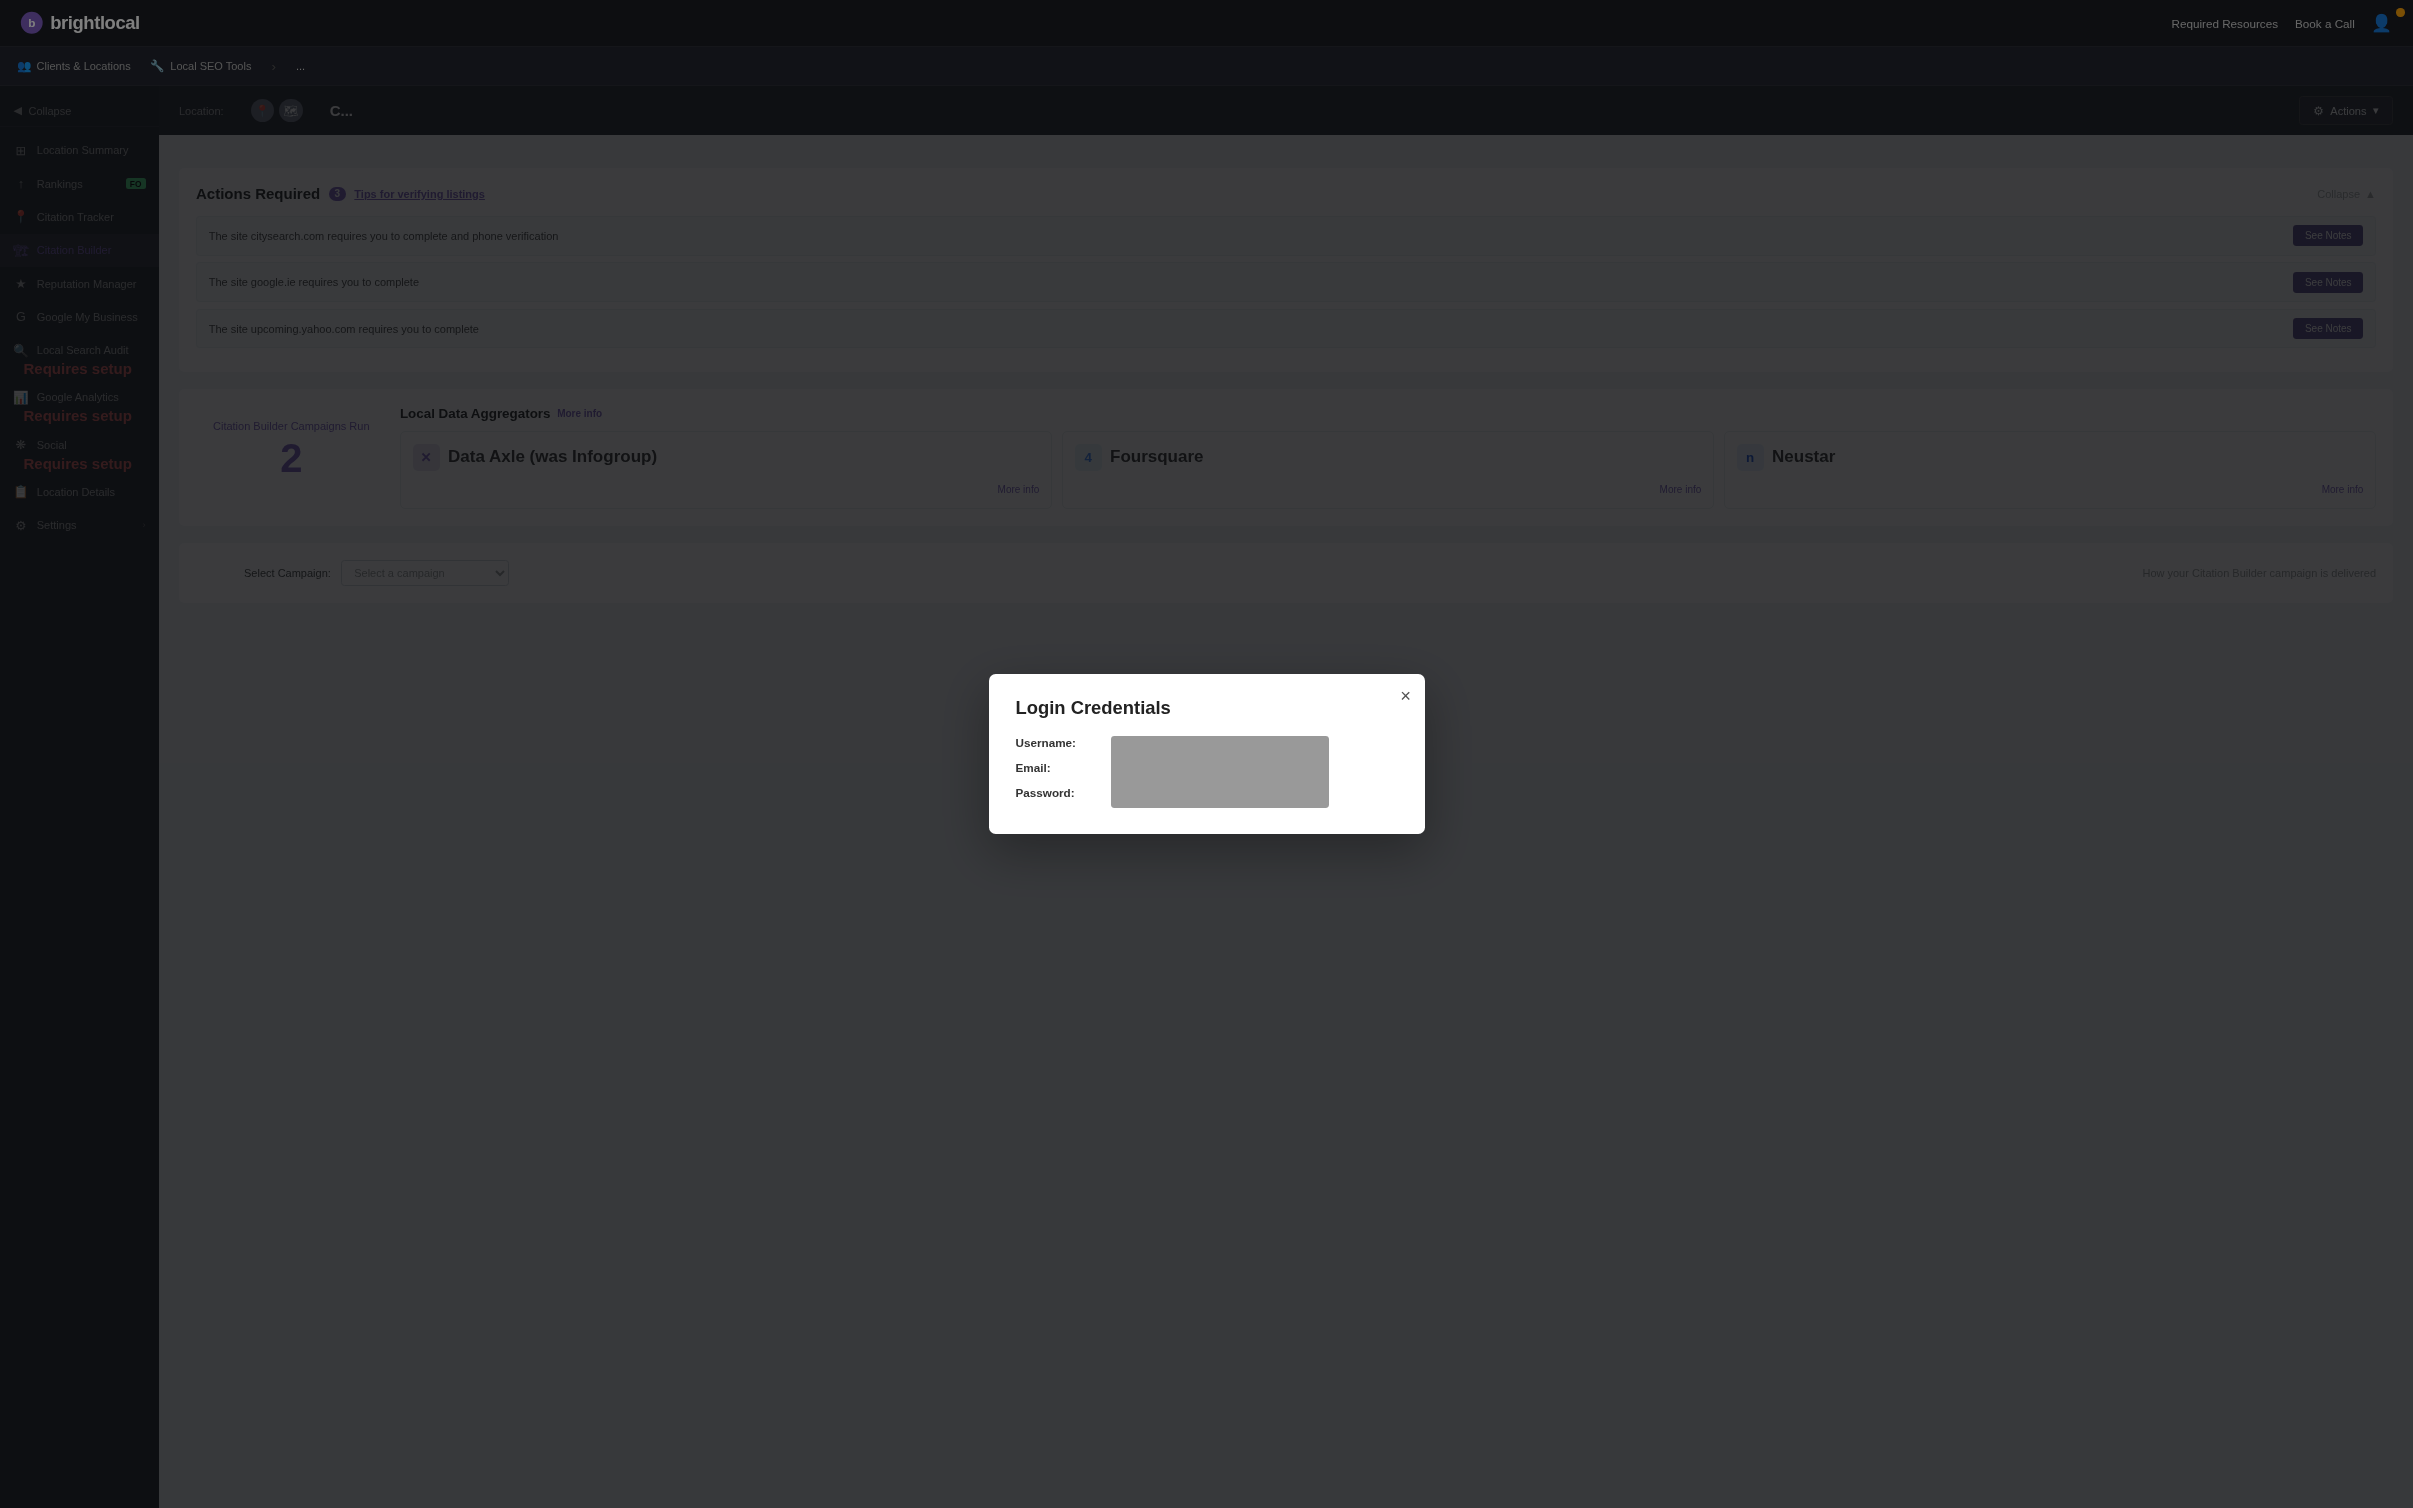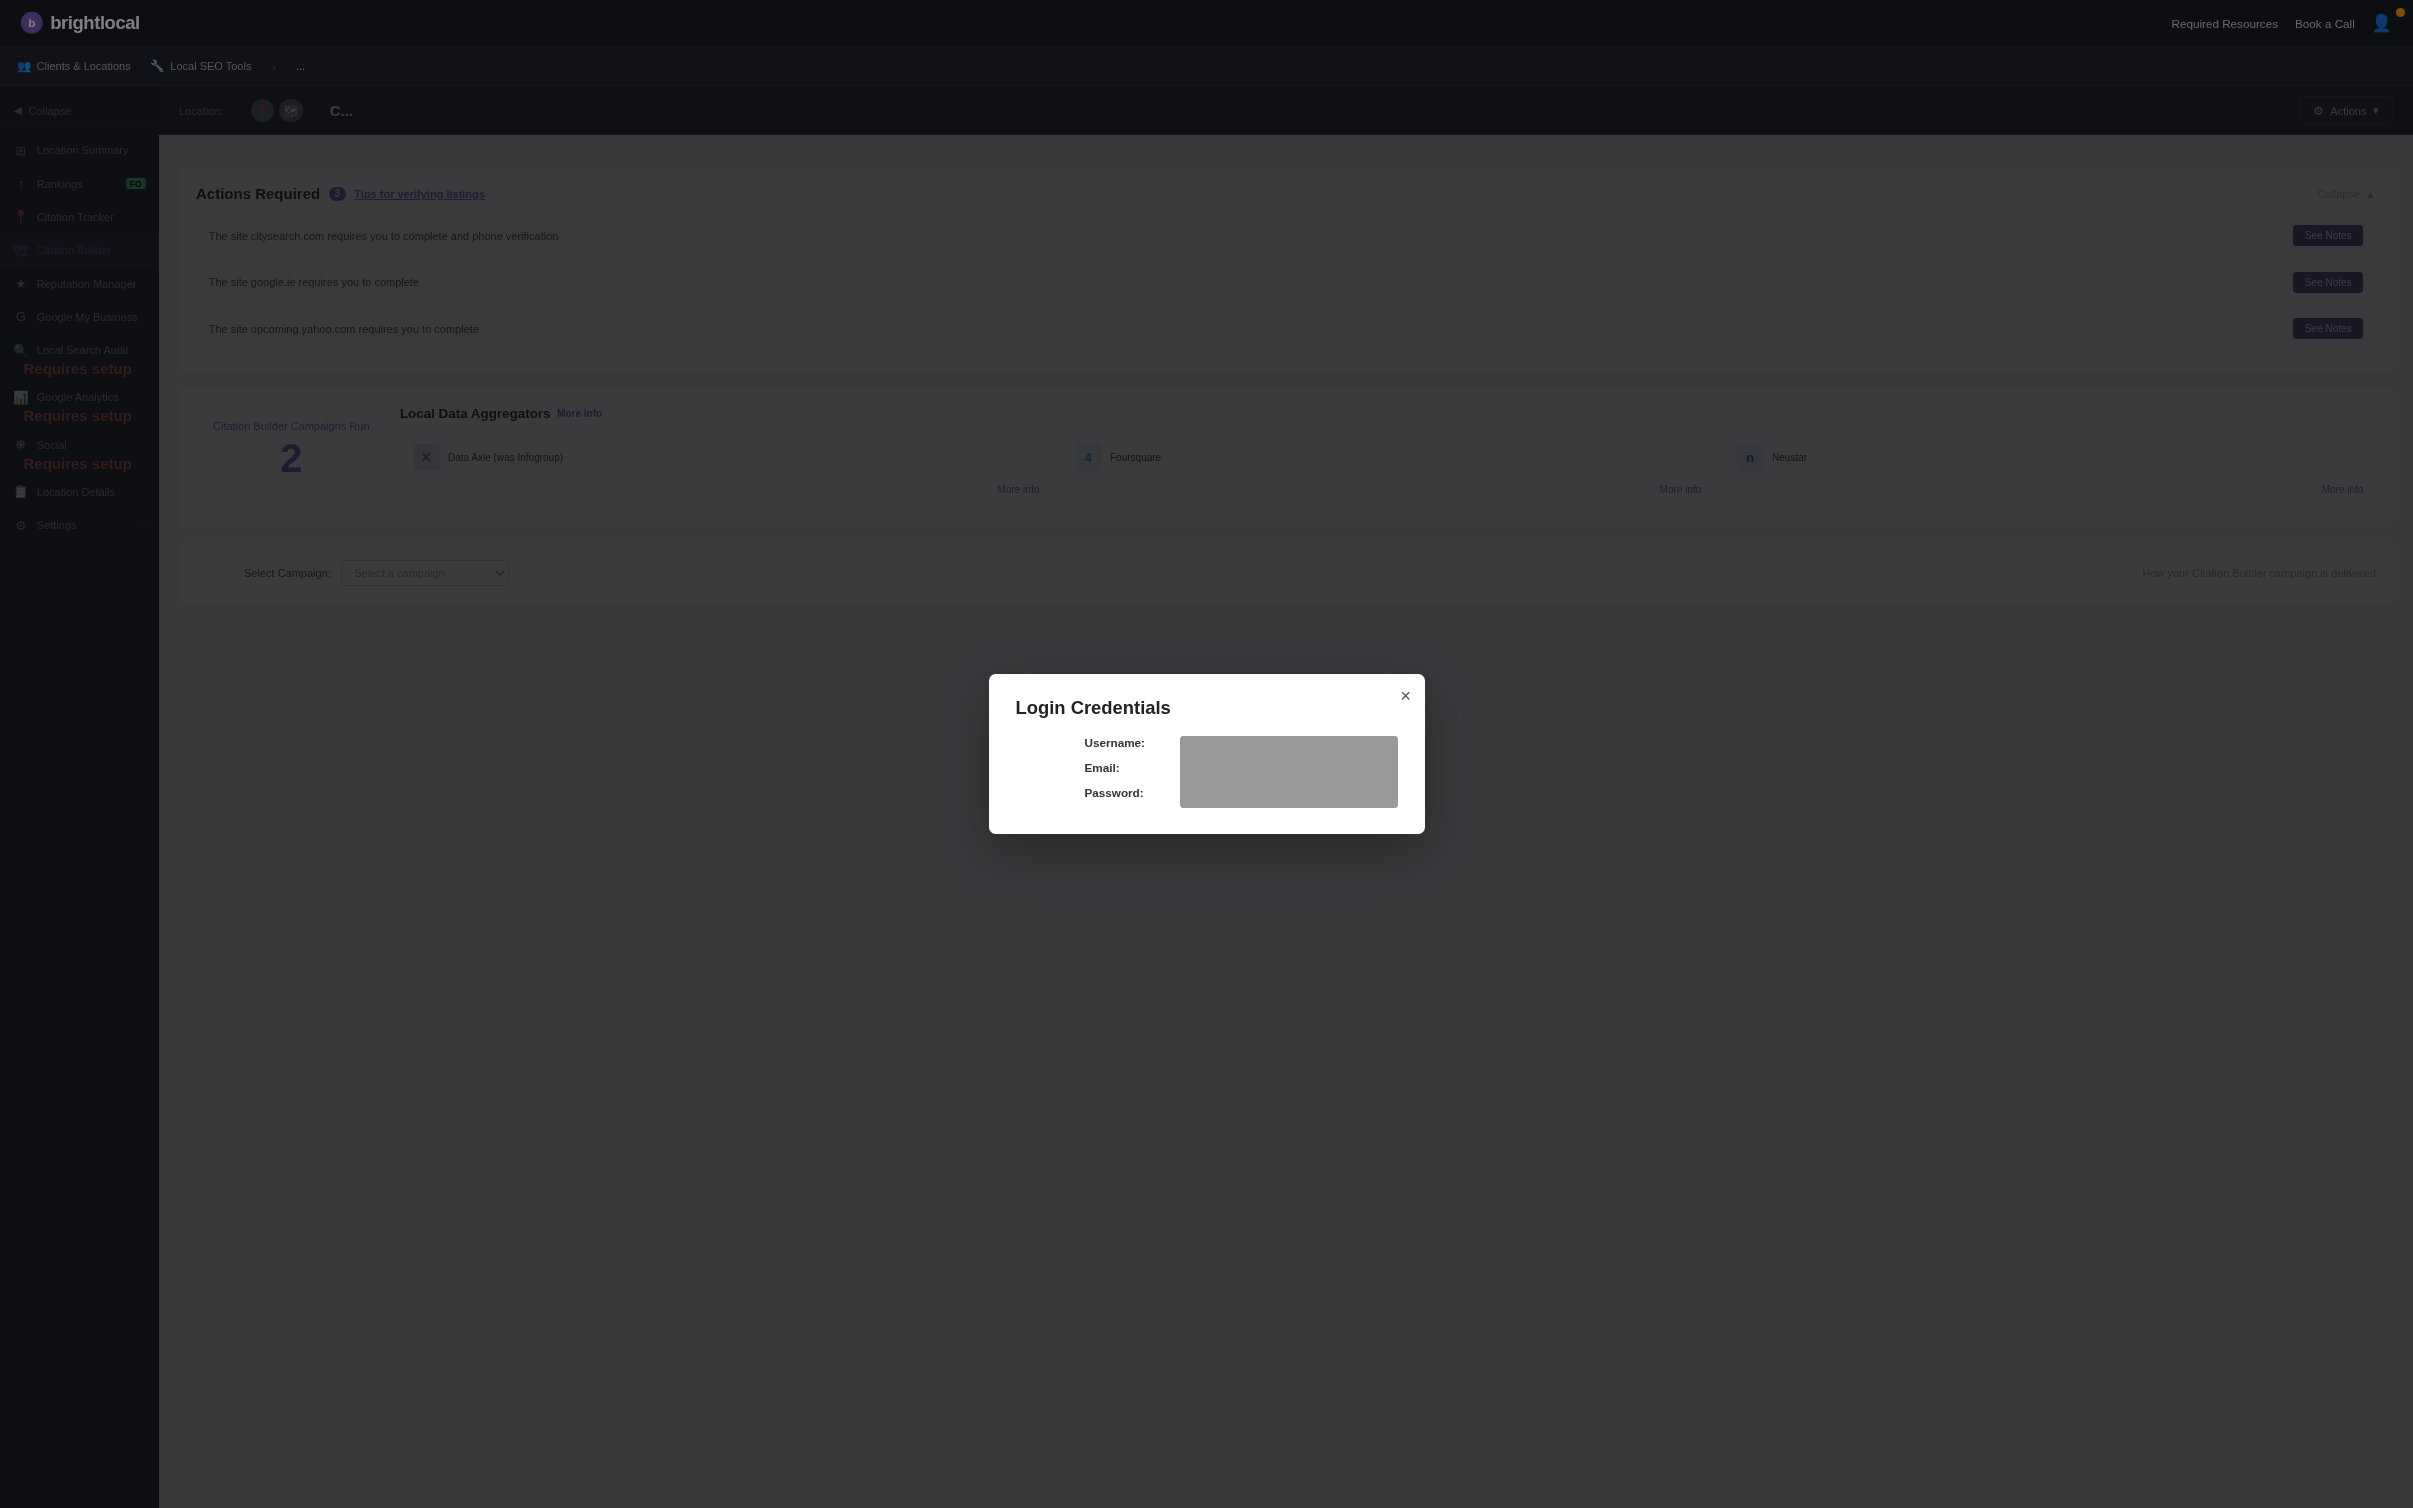--- a/index.html
+++ b/index.html
@@ -126,21 +126,21 @@
     .aggregators-grid { display: grid; grid-template-columns: repeat(3, 1fr); gap: 10px; margin-top: 10px; }
     .aggregator-card {
       border: 0.8px solid #e9ecef; border-radius: 5px; padding: 11.7px;
       display: flex; flex-direction: column; min-height: 75px;
     }
     .aggregator-card-header { display: flex; align-items: center; gap: 8.4px; }
     .agg-logo { width: 27px; height: 27px; border-radius: 5px; display: flex; align-items: center; justify-content: center; font-size: 13.4px; font-weight: 700; }
     .agg-logo.data-axle { background: #e8e0f0; color: #7c5cbf; }
     .agg-logo.foursquare { background: #e8f4fb; color: #3b82f6; }
     .agg-logo.neustar { background: #e8f0fe; color: #1a56db; }
-    .agg-name { font-size: 10px; font-weight: 400; color: #333; }
+    .agg-name { font-size: 17px; font-weight: 700; color: #333; }
     .agg-more-info { margin-top: auto; padding-top: 10px; text-align: right; }
     .agg-more-info a { color: #7c5cbf; font-size: 10px; cursor: pointer; }
 
     
     .all-campaigns-header { display: flex; align-items: center; justify-content: space-between; margin-bottom: 13.4px; }
     .view-current-btn {
       background: #5a4a8a; color: #fff; border: none; border-radius: 3.4px;
       padding: 7.5px 15px; font-size: 11px; cursor: pointer;
     }
     .select-campaign-row { display: flex; align-items: center; gap: 10px; font-size: 11px; color: #444; justify-content: space-between; margin-left: 48px; }
@@ -372,21 +372,21 @@
 
     </div>
   </div>
 </div>
 
 <div class="modal-overlay">
   <div class="modal">
     <h2 class="modal-title">Login Credentials</h2>
     <button class="modal-close">×</button>
 
-    <div style="display:flex;gap:20px;align-items:flex-start;justify-content:flex-end;">
+    <div style="display:flex;gap:20px;align-items:flex-start;">
       <div style="flex:0 0 auto;">
         <div class="modal-field">
           <span class="modal-field-label">Username:</span>
         </div>
         <div class="modal-field">
           <span class="modal-field-label">Email:</span>
         </div>
         <div class="modal-field">
           <span class="modal-field-label">Password:</span>
         </div>

